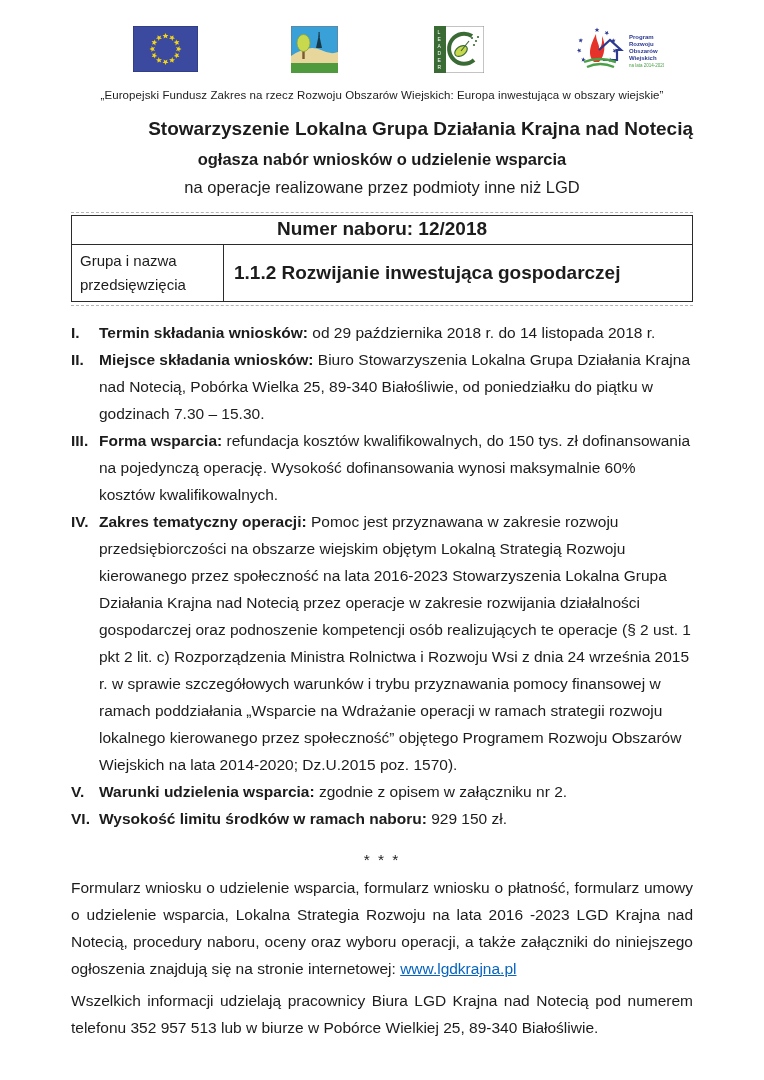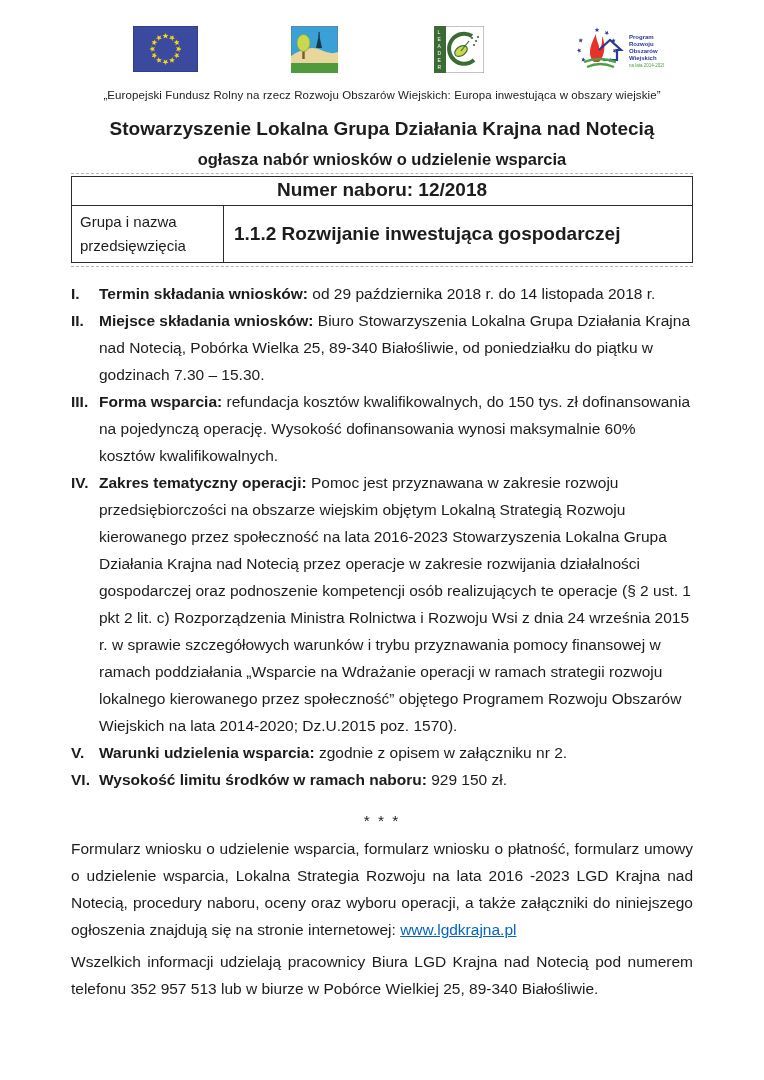--- a/index.html
+++ b/index.html
@@ -19,27 +19,27 @@
   .logo-eu { margin-left:62px; }
   .logo-lgd { margin-left:93px; }
   .logo-leader { margin-left:96px; }
   .logo-prow { margin-left:88px; }
 
   .funding-note {
     margin-top:14px; text-align:center; font-size:11.5px; letter-spacing:.1px;
   }
 
   
-  .doc-title { margin-top:17px; text-align:center; font-size:19px; font-weight:bold; }
+  .doc-title { margin-top:17px; text-align:right; font-size:19px; font-weight:bold; }
   .doc-subtitle { margin-top:10px; text-align:center; font-size:16.5px;font-weight:bold; }
   .doc-subtitle2 { margin-top:9px; text-align:center; font-size:16.5px; }
 
   
   .table-wrap {
-    margin-top:4px;
+    margin-top:15px;
     border-top:1px dashed #b5b5b5; border-bottom:1px dashed #b5b5b5;
     padding:2px 0 3px 0;
   }
   table.nabor {
     width:100%; border-collapse:collapse;
   }
   table.nabor td { border:1.5px solid #2b2b2b; vertical-align:middle; }
   .cell-header { text-align:center; font-size:19px; font-weight:bold; padding:2px 4px 4px 4px; }
   .cell-label  { width:152px; font-size:15px; padding:4px 8px; line-height:24px; }
   .cell-value  { font-size:19px; font-weight:bold; padding:6px 10px; }
@@ -144,24 +144,25 @@
           <path d="M15,41 Q28,35 42,41" fill="none" stroke="#4aa147" stroke-width="2.4"></path>
           <text class="prow-text" x="57" y="13">Program</text>
           <text class="prow-text" x="57" y="20">Rozwoju</text>
           <text class="prow-text" x="57" y="27">Obszarów</text>
           <text class="prow-text" x="57" y="34">Wiejskich</text>
           <text class="prow-text2" x="57" y="41">na lata 2014-2020</text>
         </svg>
       </span>
     </div>
 
-    <div class="funding-note">„Europejski Fundusz Rolny na rzecz Rozwoju Obszarów Wiejskich: Europa inwestująca w obszary wiejskie”</div>
+    <div class="funding-note">„Europejski Fundusz Zakres na rzecz Rozwoju Obszarów Wiejskich: Europa inwestująca w obszary wiejskie”</div>
 
     <div class="doc-title">Stowarzyszenie Lokalna Grupa Działania Krajna nad Notecią</div>
     <div class="doc-subtitle">ogłasza nabór wniosków o udzielenie wsparcia</div>
+    <div class="doc-subtitle2">na operacje realizowane przez podmioty inne niż LGD</div>
 
     <div class="table-wrap">
       <table class="nabor">
         <tbody>
             <tr>
           <td colspan="2" class="cell-header">Numer naboru: 12/2018</td>
         </tr>
         <tr>
           <td class="cell-label">Grupa i nazwa przedsięwzięcia</td>
           <td class="cell-value">1.1.2 Rozwijanie inwestująca gospodarczej</td>

